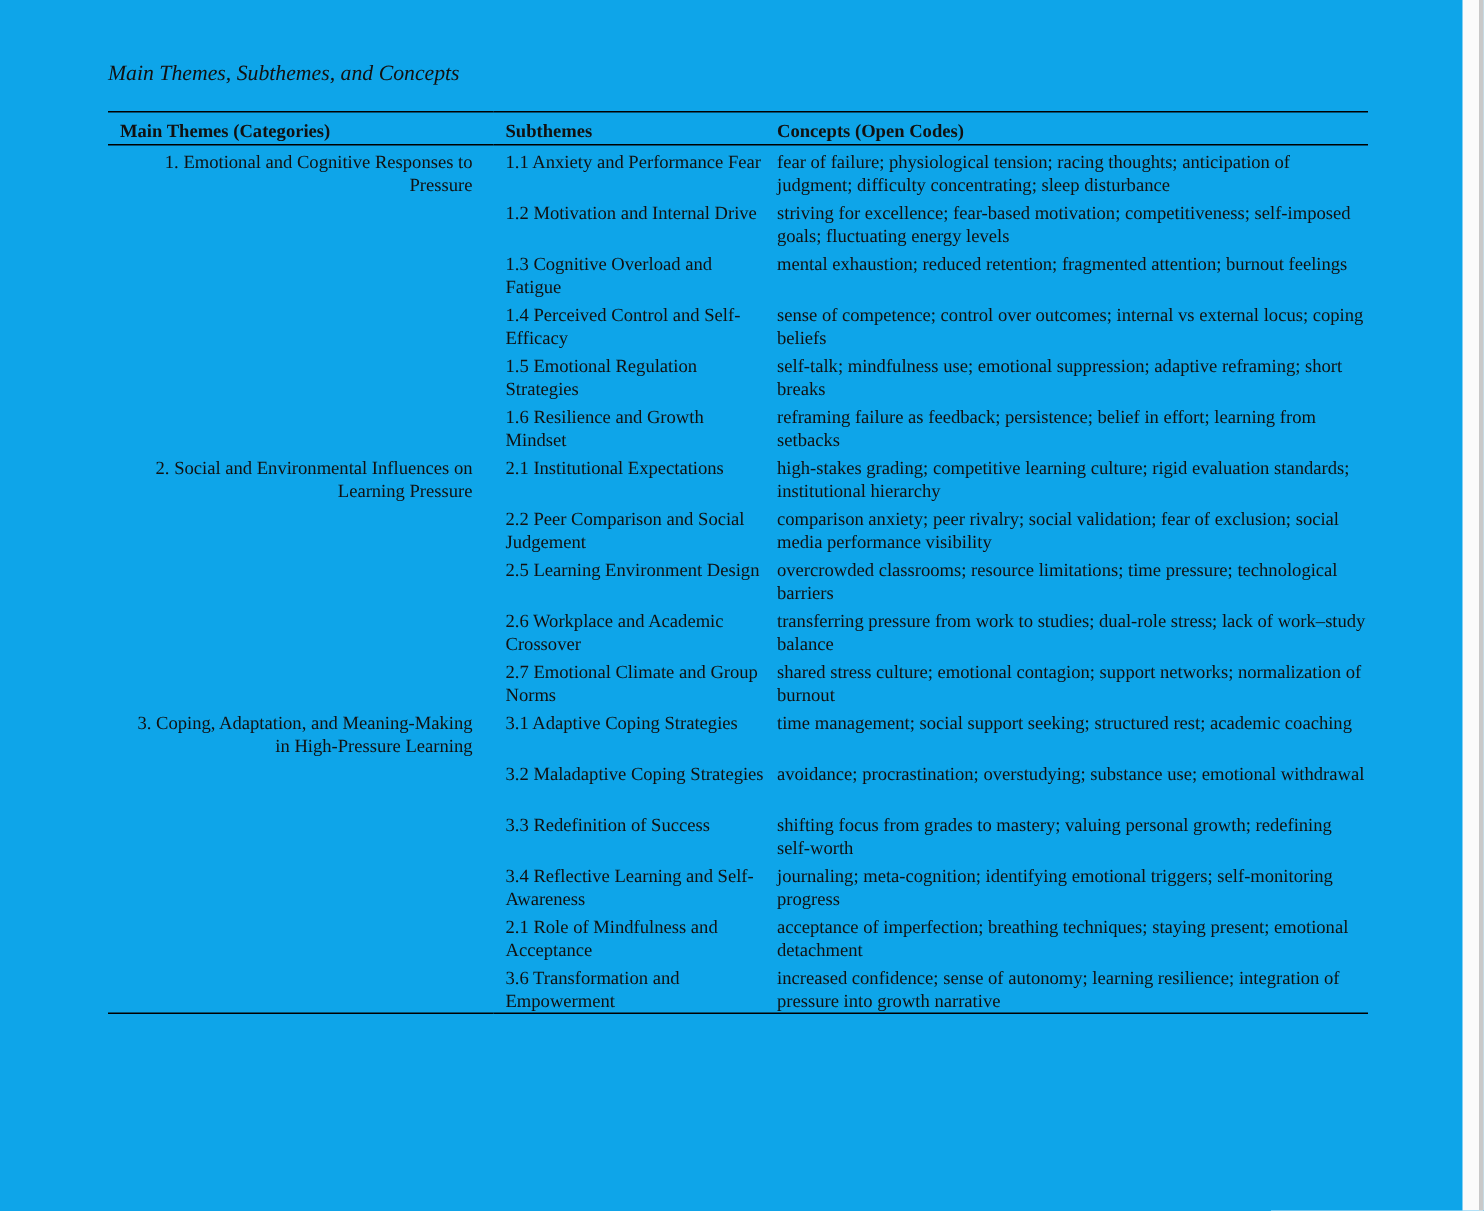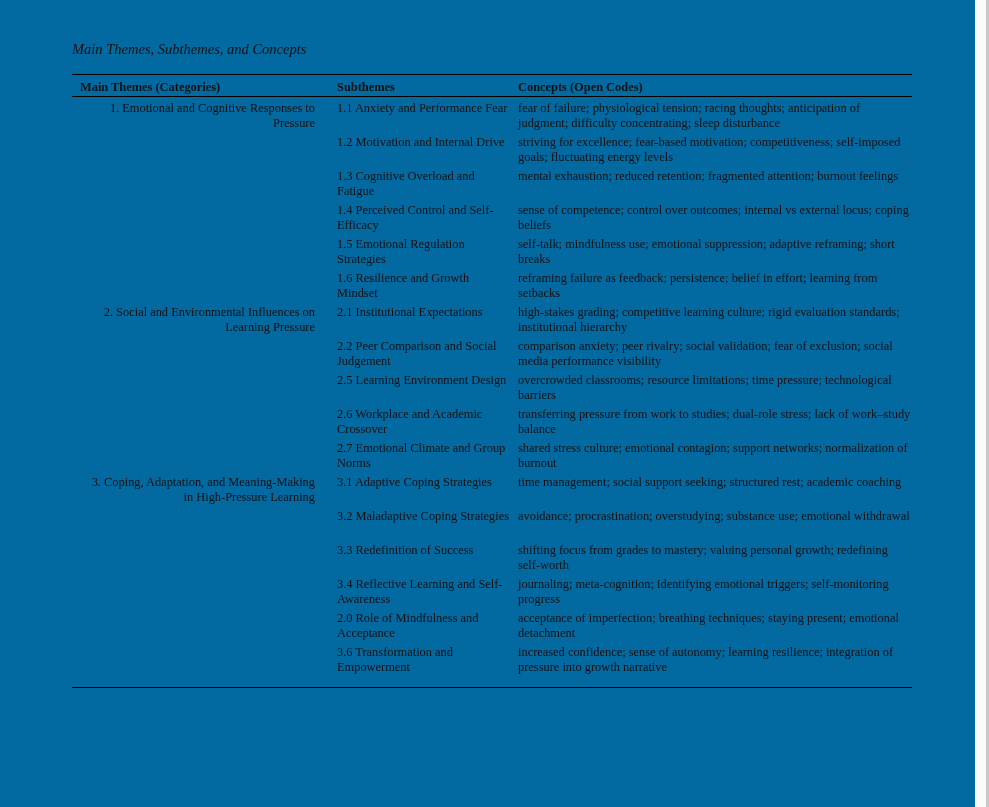--- a/index.html
+++ b/index.html
@@ -13,21 +13,21 @@
     position: relative;
     overflow: hidden;
     font-family: "Liberation Serif", "DejaVu Serif", serif;
     color: #111111;
   }
   .page {
     position: absolute;
     left: 0; top: 0;
     width: 986px;
     height: 807px;
-    background: #0369a1;
+    background: #0ea5e9;
   }
   .right-edge {
     position: absolute;
     left: 986px; top: 0;
     width: 3px; height: 807px;
     background: #c9c9c9;
   }
   .right-gutter {
     position: absolute;
     left: 975px; top: 0;
@@ -64,21 +64,21 @@
   table.themes tbody td {
     vertical-align: top;
     padding: 2px 0 2px 8px;
     height: 30px;
   }
   table.themes tbody tr:first-child td {
     padding-top: 4px;
   }
   table.themes tbody tr:last-child td {
     border-bottom: 1.4px solid #000;
-    padding-bottom: 12px;
+    padding-bottom: 0px;
   }
   col.c1 { width: 257px; }
   col.c2 { width: 181px; }
   col.c3 { width: 402px; }
   .theme-cell { padding-right: 14px !important; text-align: right; }
 </style>
 </head>
 <body>
 
 <div class="page">
@@ -168,21 +168,21 @@
         <td>3.3 Redefinition of Success</td>
         <td>shifting focus from grades to mastery; valuing personal growth; redefining self-worth</td>
       </tr>
       <tr>
         <td class="theme-cell"></td>
         <td>3.4 Reflective Learning and Self-Awareness</td>
         <td>journaling; meta-cognition; identifying emotional triggers; self-monitoring progress</td>
       </tr>
       <tr>
         <td class="theme-cell"></td>
-        <td>2.0 Role of Mindfulness and Acceptance</td>
+        <td>2.1 Role of Mindfulness and Acceptance</td>
         <td>acceptance of imperfection; breathing techniques; staying present; emotional detachment</td>
       </tr>
       <tr>
         <td class="theme-cell"></td>
         <td>3.6 Transformation and Empowerment</td>
         <td>increased confidence; sense of autonomy; learning resilience; integration of pressure into growth narrative</td>
       </tr>
     </tbody>
   </table>
 </div>

